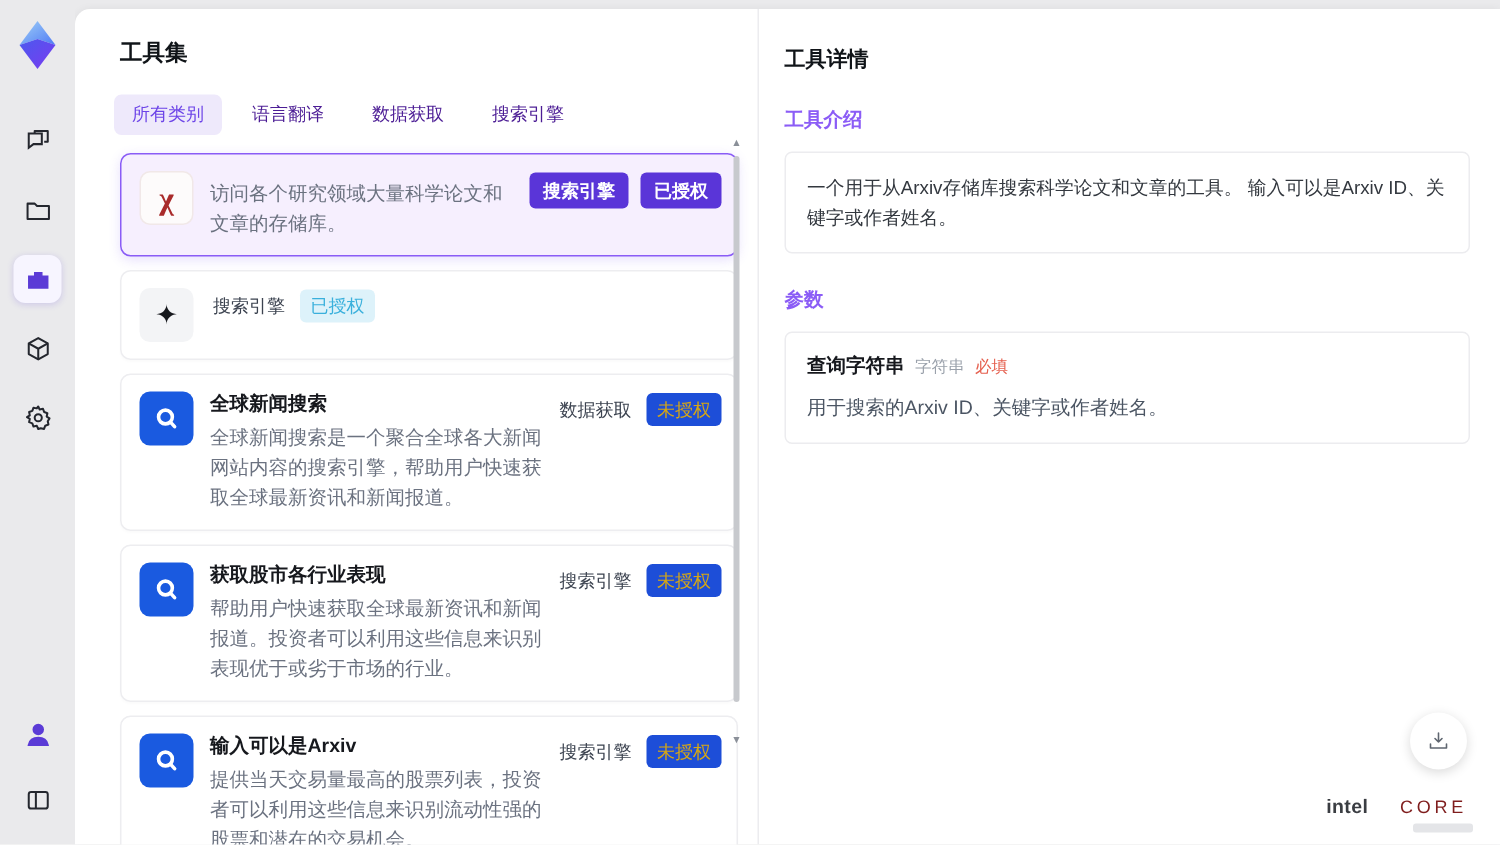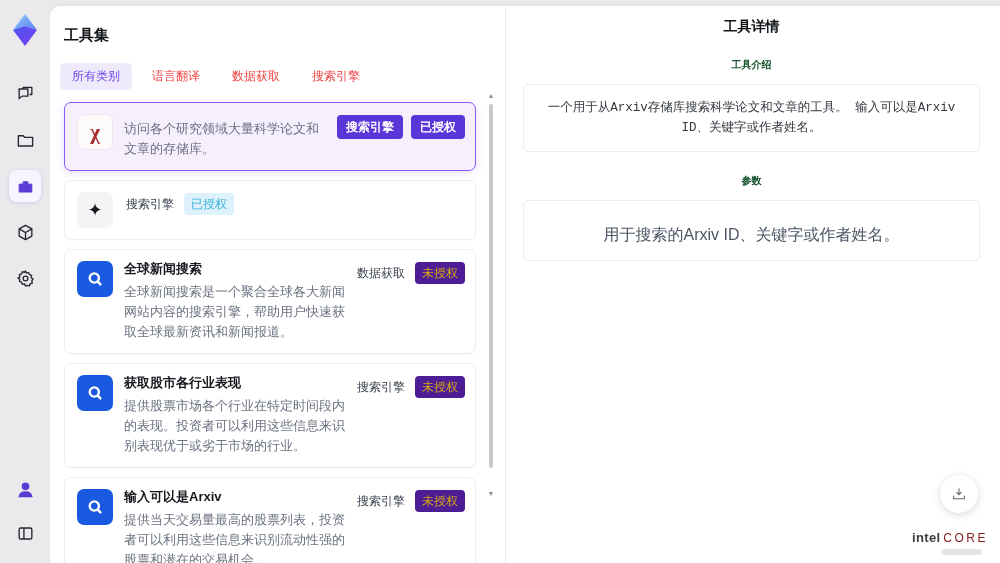--- a/index.html
+++ b/index.html
@@ -15,63 +15,63 @@
   .rail-item { width:32px; height:32px; border-radius:8px; display:flex; align-items:center; justify-content:center; cursor:pointer; }
   .rail-item svg { width:19px; height:19px; stroke:#24272e; fill:none; stroke-width:1.7; }
   .rail-item.active { background:#f7f5ff; box-shadow:0 1px 4px rgba(90,59,214,.18); }
   .rail-item.active svg { stroke:#5b3bd6; fill:#5b3bd6; }
   .rail-bottom { position:absolute; bottom:14px; left:0; width:50px; display:flex; flex-direction:column; align-items:center; gap:12px; }
   .rail-bottom .rail-item.user svg { stroke:#5b3bd6; fill:#5b3bd6; }
   
   .shell { position:absolute; left:50px; top:6px; width:950px; height:557px; background:#ffffff; border-radius:10px 0 0 0; box-shadow:0 0 6px rgba(0,0,0,.06); }
   .divider-v { position:absolute; left:455px; top:0; width:1px; height:557px; background:#ececef; }
   
-  .list-panel { position:absolute; left:0; top:0; width:455px; height:500px; padding:20px 0 0 14px; }
+  .list-panel { position:absolute; left:0; top:0; width:455px; height:500px; padding:20px 0 0 30px; }
   .panel-title { font-size:15px; font-weight:bold; color:#101418; }
   .tabs { display:flex; gap:8px; margin-top:18px; margin-left:-4px; }
-  .tab { font-size:12px; color:#ef4444; padding:5px 12px; border-radius:5px; cursor:pointer; white-space:nowrap; }
+  .tab { font-size:12px; color:#4c1d95; padding:5px 12px; border-radius:5px; cursor:pointer; white-space:nowrap; }
   .tab.active { background:#eee9fb; color:#6d45e8; font-weight:normal; }
   .cards { margin-top:12px; width:412px; display:flex; flex-direction:column; gap:9px; }
   .card { background:#fff; border:1px solid #ededf0; border-radius:7px; padding:11px 10px 11px 12px; display:flex; align-items:flex-start; cursor:pointer; box-shadow:0 1px 2px rgba(0,0,0,.02); }
   .card.selected { border:1.5px solid #8a5cf6; background:#f6effe; box-shadow:0 2px 8px rgba(122,82,244,.18); }
   .card-icon { width:36px; height:36px; border-radius:7px; flex:none; display:flex; align-items:center; justify-content:center; margin-right:11px; }
   .icon-arxiv { background:#fdfbfb; border:1px solid #f1e8e8; color:#a92b2b; font-size:21px; font-weight:bold; font-family:"Liberation Serif","DejaVu Serif",serif; }
   .icon-tavily { background:#f3f4f6; color:#16181d; font-size:18px; }
   .icon-blue { background:#1a5ae0; }
   .icon-blue svg { width:20px; height:20px; }
   .card-body { flex:1; min-width:0; padding-right:8px; }
   .card-title { font-size:13px; font-weight:bold; color:#16181d; line-height:1.2; }
   .card-desc { font-size:13px; color:#6b7280; line-height:1.55; margin-top:5px; }
   .card-badges { flex:none; display:flex; gap:8px; align-items:center; margin-top:1px; }
   .badge { font-size:12px; line-height:1; padding:5px 7px; border-radius:4px; white-space:nowrap; }
   .badge.cat { color:#3c4350; padding:5px 2px; }
   .badge.auth-ok { background:#ddf2fa; color:#3ab0dc; }
-  .badge.auth-no { background:#4c1d95; color:#d7a713; }
+  .badge.auth-no { background:#1d4ed8; color:#d7a713; }
   .card.selected .badge { background:#5a35d8; color:#ffffff; font-weight:bold; padding:6px 9px; }
   
   .list-scrollbar { position:absolute; right:10px; top:86px; bottom:8px; width:8px; }
   .scroll-arrow { position:absolute; left:0; width:8px; height:8px; color:#8a8f98; font-size:7px; line-height:8px; text-align:center; cursor:pointer; }
   .scroll-arrow.up { top:0; }
   .scroll-arrow.down { bottom:0; }
   .scroll-thumb { position:absolute; left:2px; top:12px; bottom:30px; width:4px; border-radius:2px; background:#c7c9cd; cursor:pointer; }
   
-  .detail-panel { position:absolute; left:456px; top:0; width:494px; height:412px; padding:12px 20px 0 17px;text-align:center; }
+  .detail-panel { position:absolute; left:456px; top:0; width:494px; height:412px; padding:25px 20px 0 17px; }
   .detail-title { font-size:14px; font-weight:bold; color:#101418; }
-  .section-heading { font-size:10px; font-weight:bold; color:#14532d; margin-top:22px; }
+  .section-heading { font-size:13px; font-weight:bold; color:#8b5cf6; margin-top:22px; }
   .detail-box { margin-top:12px; border:1px solid #ececef; border-radius:5px; background:#fff; padding:13px 14px; }
-  .intro-text { font-size:12.5px; color:#33383f; line-height:1.6;font-family:Liberation Mono, monospace; }
+  .intro-text { font-size:12.5px; color:#33383f; line-height:1.6; }
   .param-head { display:flex; align-items:baseline; gap:7px; }
   .param-name { font-size:13px; font-weight:bold; color:#16181d; }
   .param-type { font-size:11px; color:#9aa1ab; }
   .param-required { font-size:11px; color:#e5604f; }
-  .param-desc { font-size:16px; color:#4b5563; margin-top:9px; line-height:1.5; }
+  .param-desc { font-size:13px; color:#4b5563; margin-top:9px; line-height:1.5; }
   
   .fab-download { position:absolute; right:22px; bottom:50px; width:38px; height:38px; border-radius:50%; background:#ffffff; box-shadow:0 2px 8px rgba(0,0,0,.15); display:flex; align-items:center; justify-content:center; cursor:pointer; }
   .fab-download svg { width:16px; height:16px; stroke:#5f6670; fill:none; stroke-width:1.6; }
-  .intel-brand { position:absolute; right:12px; bottom:18px; display:flex; align-items:baseline; gap:3px;margin-left:44px; }
+  .intel-brand { position:absolute; right:22px; bottom:18px; display:flex; align-items:baseline; gap:21px;margin-left:44px; }
   .intel-word { font-size:13px; font-weight:bold; color:#3a3d42; letter-spacing:.3px; }
   .core-word { font-size:12px; color:#7f1d1d; letter-spacing:2.5px; font-weight:normal; }
   .ultra-hint { position:absolute; right:18px; bottom:8px; width:40px; height:6px; border-radius:2px; background:#e4e5e8; }
 </style>
 </head>
 <body>
 
 <div class="rail">
   <svg class="rail-logo" viewBox="0 0 30 34">
     <defs>
@@ -190,21 +190,21 @@
 
       <div class="card">
         <div class="card-icon icon-blue">
           <svg viewBox="0 0 20 20">
               <circle cx="9.3" cy="9" r="4.6" fill="none" stroke="#fff" stroke-width="2.4"></circle>
               <path d="M12.8 12.6l2.6 2.8" stroke="#fff" stroke-width="2.4" stroke-linecap="round"></path>
             </svg>
         </div>
         <div class="card-body">
           <div class="card-title">获取股市各行业表现</div>
-          <div class="card-desc">提供股票市场各个行业在特定时间段内的表现。投资者可以利用这些信息来识别表现优于或劣于市场的行业。</div>
+          <div class="card-desc">帮助用户快速获取全球最新资讯和新闻报道。投资者可以利用这些信息来识别表现优于或劣于市场的行业。</div>
         </div>
         <div class="card-badges">
           <span class="badge cat">搜索引擎</span>
           <span class="badge auth-no">未授权</span>
         </div>
       </div>
 
       <div class="card">
         <div class="card-icon icon-blue">
           <svg viewBox="0 0 20 20">
@@ -234,20 +234,25 @@
   <div class="detail-panel">
     <div class="detail-title">工具详情</div>
 
     <div class="section-heading">工具介绍</div>
     <div class="detail-box">
       <div class="intro-text">一个用于从Arxiv存储库搜索科学论文和文章的工具。 输入可以是Arxiv ID、关键字或作者姓名。</div>
     </div>
 
     <div class="section-heading">参数</div>
     <div class="detail-box">
+      <div class="param-head">
+        <span class="param-name">查询字符串</span>
+        <span class="param-type">字符串</span>
+        <span class="param-required">必填</span>
+      </div>
       <div class="param-desc">用于搜索的Arxiv ID、关键字或作者姓名。</div>
     </div>
   </div>
 </div>
 
 <div class="fab-download">
   <svg viewBox="0 0 24 24">
     <path d="M12 4v9m0 0l-3.5-3.5M12 13l3.5-3.5" stroke-linecap="round" stroke-linejoin="round"></path>
     <path d="M4 15v4h16v-4" stroke-linecap="round" stroke-linejoin="round"></path>
   </svg>

